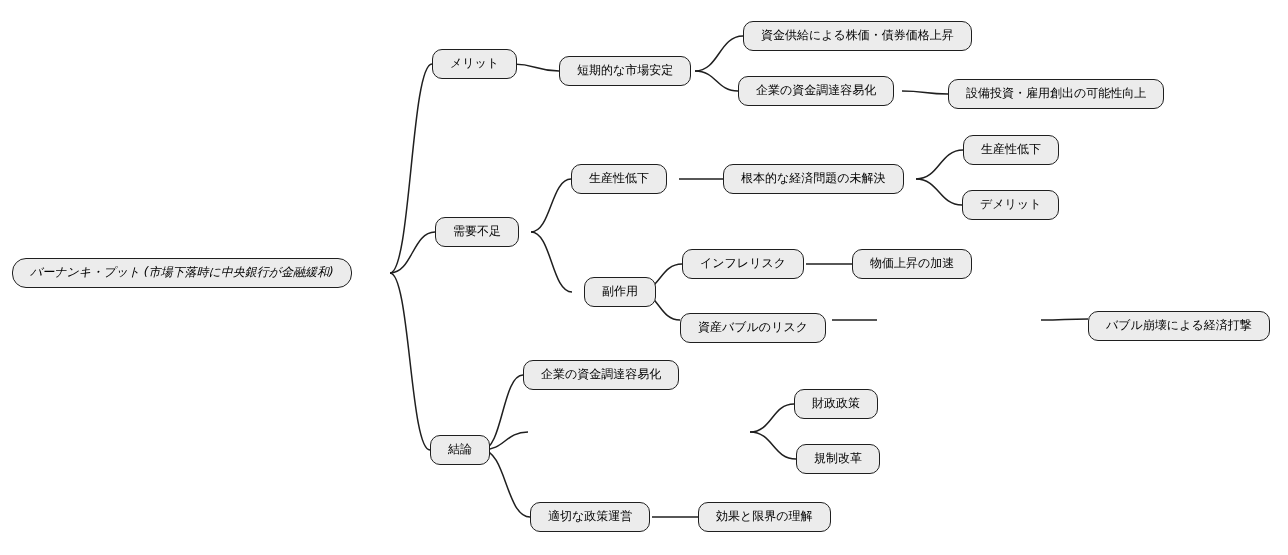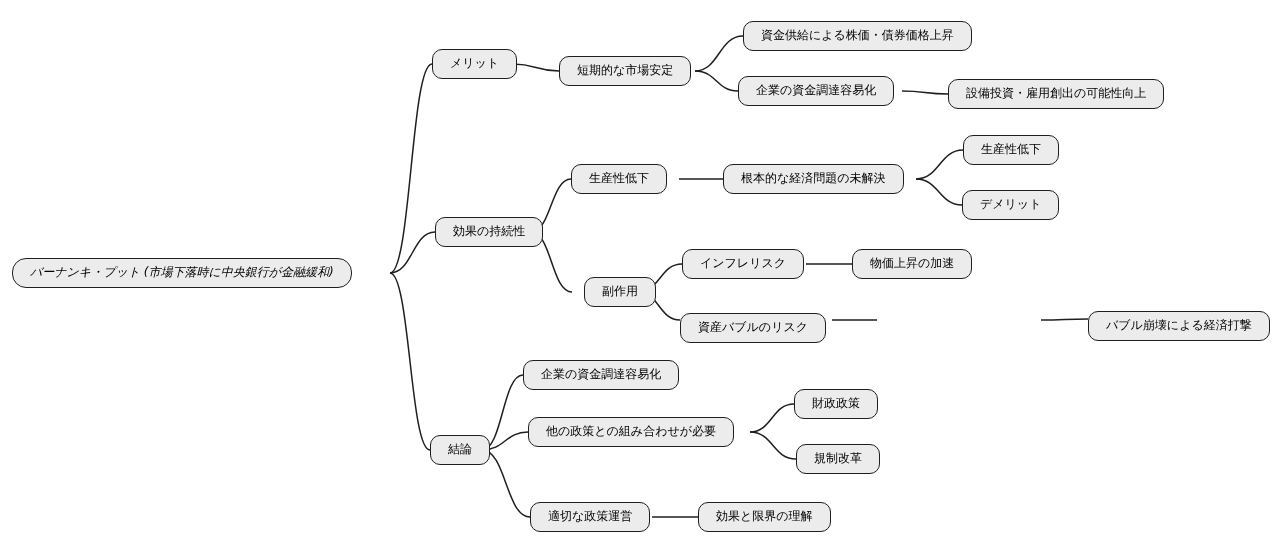--- a/index.html
+++ b/index.html
@@ -67,31 +67,30 @@
     </svg>
 
   <div class="node root" style="left:12px;  top:258px">バーナンキ・プット (市場下落時に中央銀行が金融緩和)</div>
 
   <div class="node" style="left:432px; top:49px">メリット</div>
   <div class="node" style="left:559px; top:56px">短期的な市場安定</div>
   <div class="node" style="left:743px; top:21px">資金供給による株価・債券価格上昇</div>
   <div class="node" style="left:738px; top:76px">企業の資金調達容易化</div>
   <div class="node" style="left:948px; top:79px">設備投資・雇用創出の可能性向上</div>
 
-  <div class="node" style="left:435px; top:217px">効果の持続性</div>
+  <div class="node" style="left:435px; top:217px">需要不足</div>
   <div class="node" style="left:571px; top:164px">生産性低下</div>
   <div class="node" style="left:723px; top:164px">根本的な経済問題の未解決</div>
   <div class="node" style="left:963px; top:135px">生産性低下</div>
   <div class="node" style="left:962px; top:190px">デメリット</div>
   <div class="node" style="left:584px; top:277px">副作用</div>
   <div class="node" style="left:682px; top:249px">インフレリスク</div>
   <div class="node" style="left:852px; top:249px">物価上昇の加速</div>
   <div class="node" style="left:680px; top:313px">資産バブルのリスク</div>
   <div class="node" style="left:1088px;top:311px">バブル崩壊による経済打撃</div>
 
   <div class="node" style="left:430px; top:435px">結論</div>
   <div class="node" style="left:523px; top:360px">企業の資金調達容易化</div>
-  <div class="node" style="left:528px; top:417px">他の政策との組み合わせが必要</div>
   <div class="node" style="left:794px; top:389px">財政政策</div>
   <div class="node" style="left:796px; top:444px">規制改革</div>
   <div class="node" style="left:698px; top:502px">効果と限界の理解</div>
   <div class="node" style="left:530px; top:502px">適切な政策運営</div>
 </div>
 
 </body></html>

